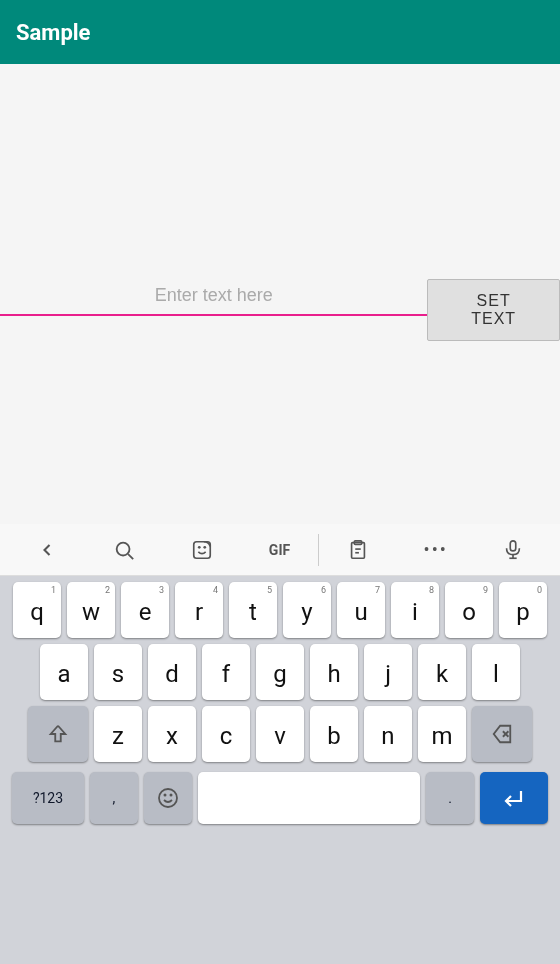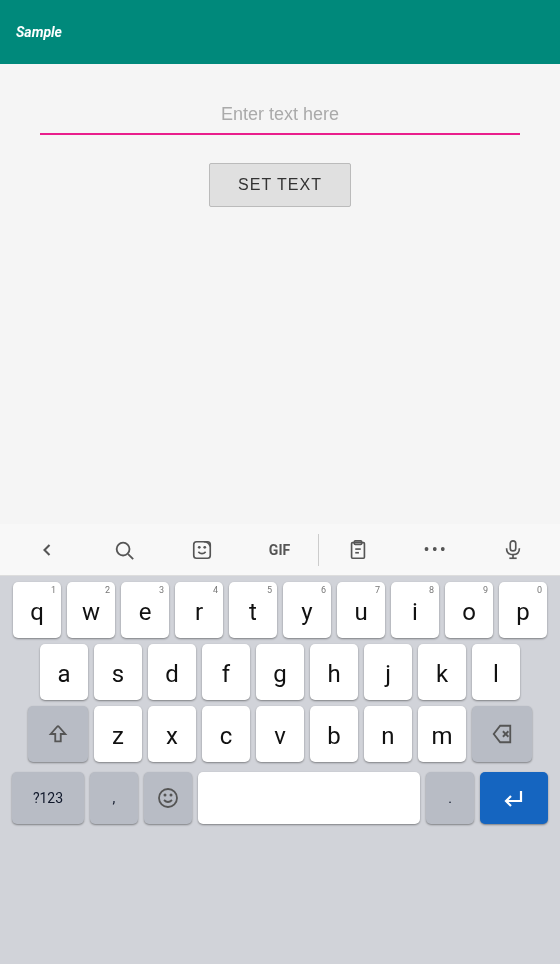--- a/index.html
+++ b/index.html
@@ -8,31 +8,30 @@
     
     #app-bar {
       background: #00897B;
       height: 64px;
       display: flex;
       align-items: center;
       padding: 0 16px;
     }
     #app-title {
       color: #fff;
-      font-size: 14px;
+      font-size: 22px;
       font-weight: bold;
-      font-style: italic;
     }
 
     
     #content-area {
       background: #f5f5f5;
       height: 460px;
       display: flex;
-      flex-direction: column;
+      flex-direction: row;
       align-items: center;
       padding-top: 32px;
     }
 
     
     #text-input-wrapper {
       width: 480px;
       position: relative;
       margin-bottom: 28px;
     }

